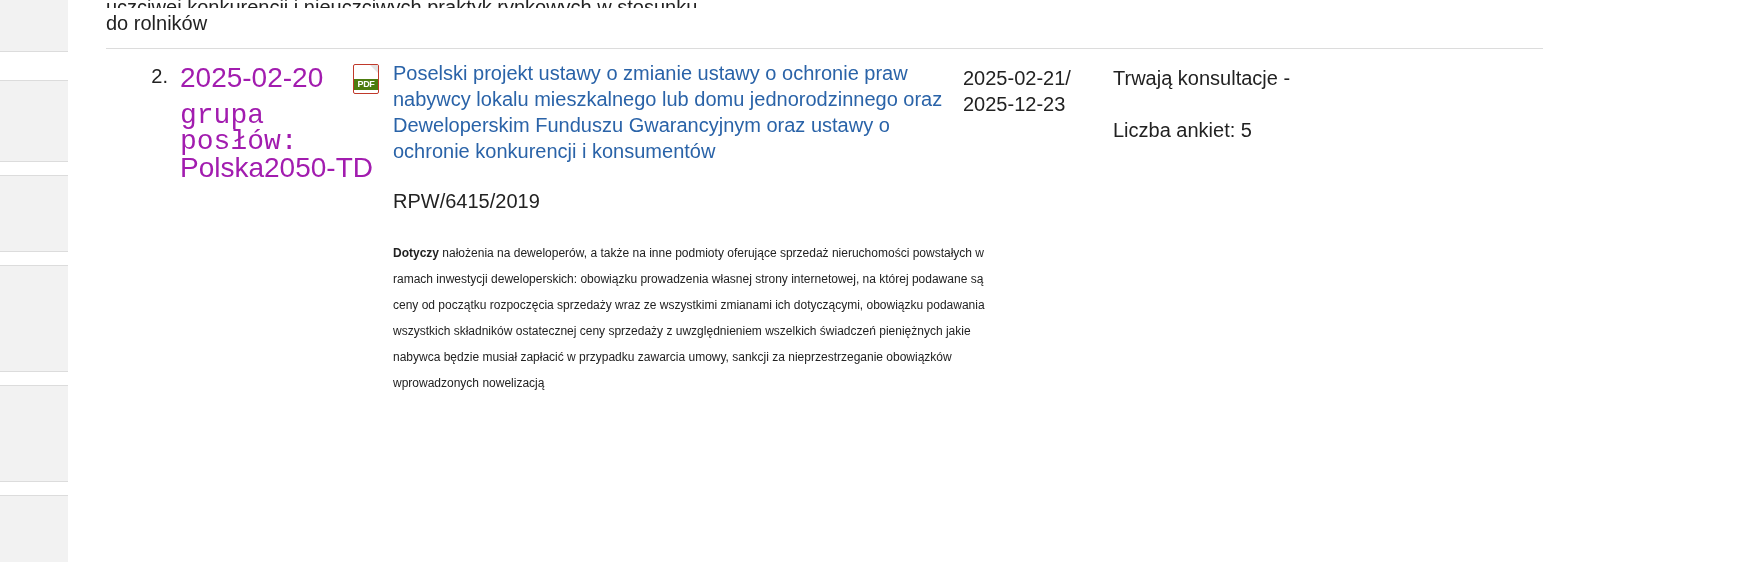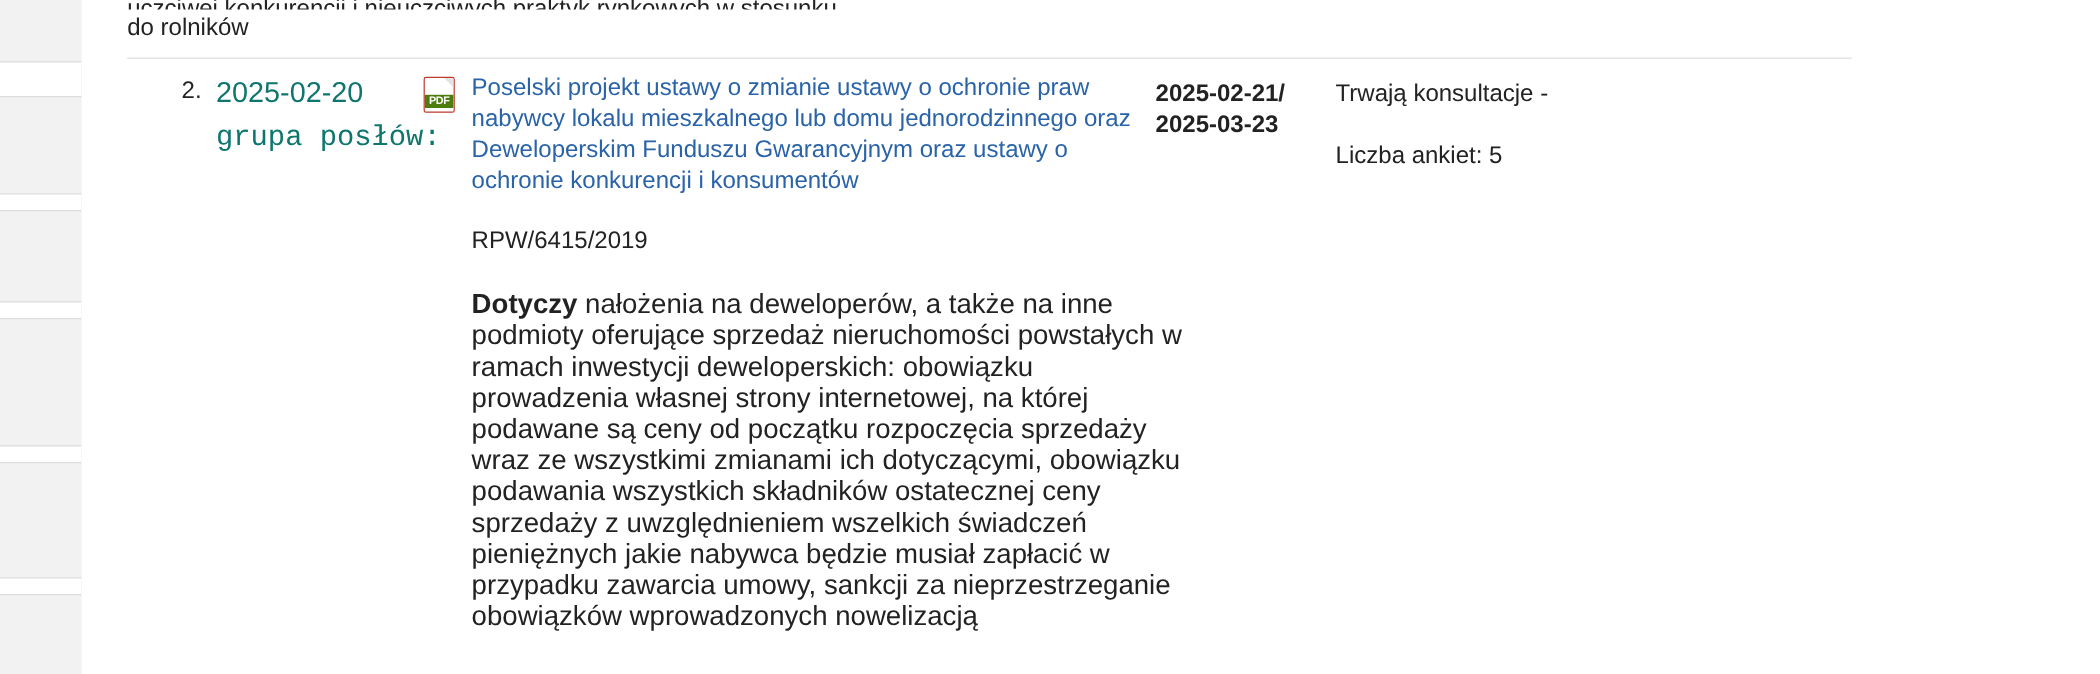--- a/index.html
+++ b/index.html
@@ -101,23 +101,23 @@
     text-align: right;
     font-size: 20px;
     color: #222;
   }
 
   .col-date {
     position: absolute;
     left: 112px;
     top: 5px;
     width: 200px;
-    font-size: 24px;
-    line-height: 26px;
-    color: #0f766e;
+    font-size: 28px;
+    line-height: 26px;
+    color: #a21caf;
   }
   .col-date .submitter {
     display: block;
     margin-top: 12px;
     font-family: Liberation Mono, monospace;
   }
   .col-date .submitter-line2 {
     display: block;
   }
 
@@ -179,36 +179,35 @@
     margin-top: 24px;
     padding-left: 40px;
     font-size: 20px;
     line-height: 26px;
     color: #222;
   }
 
   .dotyczy {
     margin-top: 26px;
     padding-left: 40px;
-    font-size: 23px;
+    font-size: 12px;
     line-height: 26px;
     color: #222;
     width: 600px;
   }
   .dotyczy b { font-weight: bold; }
 
   .col-dates2 {
     position: absolute;
     left: 895px;
     top: 5px;
     width: 160px;
     font-size: 20px;
     line-height: 26px;
     color: #222;
-    font-weight: bold;
   }
 
   .col-status {
     position: absolute;
     left: 1045px;
     top: 5px;
     width: 330px;
     font-size: 20px;
     line-height: 26px;
     color: #222;
@@ -250,41 +249,42 @@
 
     <div class="divider"></div>
 
     <div class="row">
 
       <div class="col-num">2.</div>
 
       <div class="col-date">
         <span>2025-02-20</span>
         <span class="submitter">grupa posłów:</span>
+        <span class="submitter-line2">Polska2050-TD</span>
       </div>
 
       <div class="col-main">
         <div class="title-line">
           <span class="pdf-icon">
             <span class="fold"></span>
             <span class="label">PDF</span>
           </span>
           <a class="doc-title" href="#">Poselski projekt ustawy o zmianie ustawy o ochronie praw nabywcy lokalu mieszkalnego lub domu jednorodzinnego oraz Deweloperskim Funduszu Gwarancyjnym oraz ustawy o ochronie konkurencji i konsumentów</a>
         </div>
 
         <div class="rpw">RPW/6415/2019</div>
 
         <div class="dotyczy">
           <b>Dotyczy</b><span> nałożenia na deweloperów, a także na inne podmioty oferujące sprzedaż nieruchomości powstałych w ramach inwestycji deweloperskich: obowiązku prowadzenia własnej strony internetowej, na której podawane są ceny od początku rozpoczęcia sprzedaży wraz ze wszystkimi zmianami ich dotyczącymi, obowiązku podawania wszystkich składników ostatecznej ceny sprzedaży z uwzględnieniem wszelkich świadczeń pieniężnych jakie nabywca będzie musiał zapłacić w przypadku zawarcia umowy, sankcji za nieprzestrzeganie obowiązków wprowadzonych nowelizacją</span>
         </div>
       </div>
 
       <div class="col-dates2">
         <div>2025-02-21/</div>
-        <div>2025-03-23</div>
+        <div>2025-12-23</div>
       </div>
 
       <div class="col-status">
         <span>Trwają konsultacje -</span>
         <span class="count">Liczba ankiet: 5</span>
       </div>
 
     </div>
   </div>
 </div>

